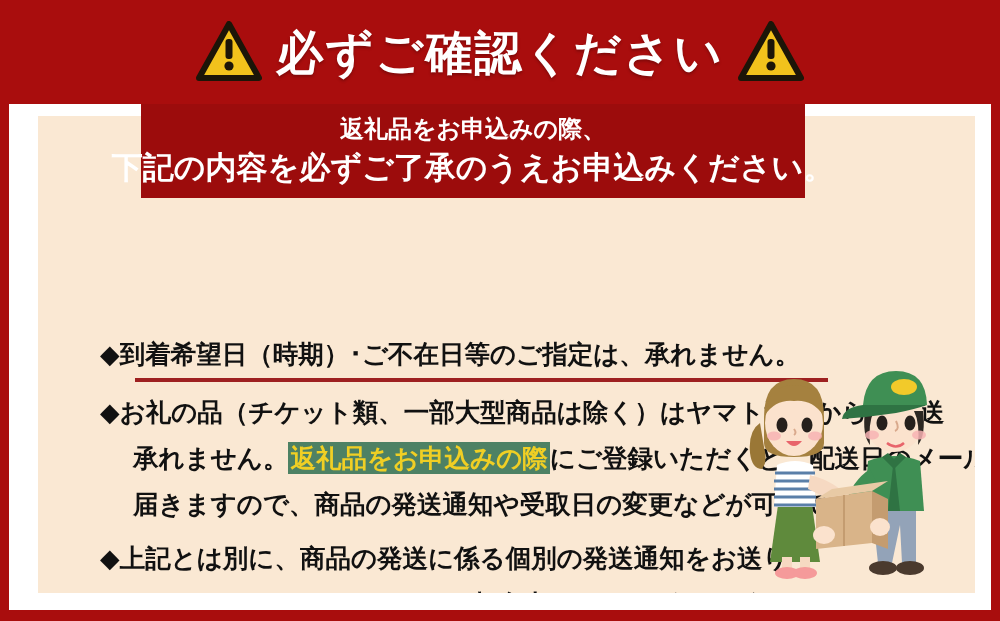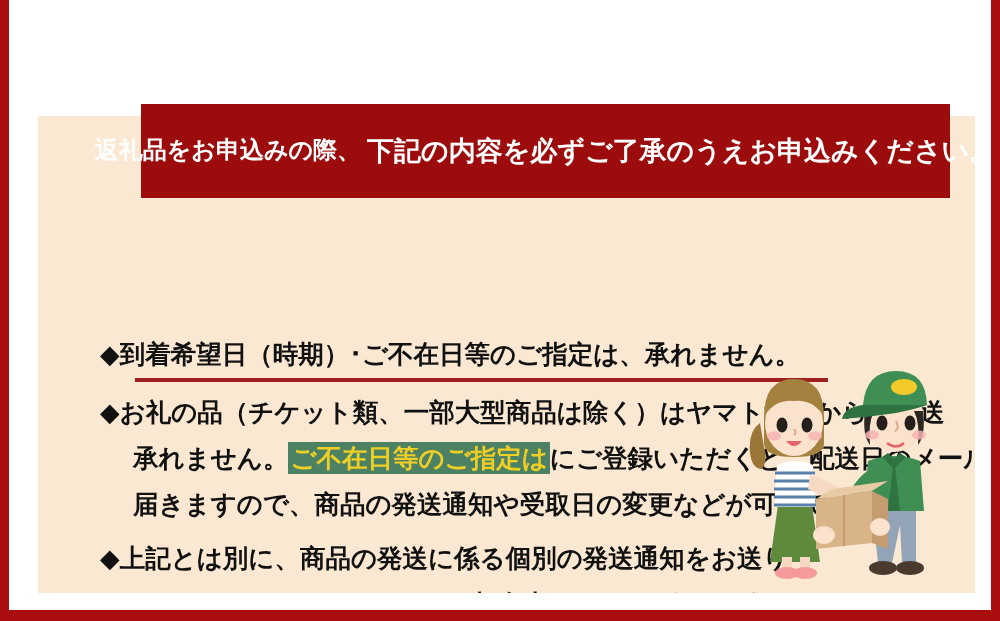--- a/index.html
+++ b/index.html
@@ -79,37 +79,37 @@
     background: #fae8d3;
     overflow: hidden;
     padding-left: 12px;
   }
 
   
   .subtitle-block {
     position: absolute;
     left: 141px;
     top: 104px;
-    width: 809px;
+    width: 664px;
     height: 94px;
     background: #9c0c0c;
     display: flex;
-    flex-direction: row;
+    flex-direction: column;
     align-items: center;
     justify-content: center;
     gap: 6px;
   }
   .subtitle-line {
     color: #ffffff;
     font-weight: bold;
     line-height: 1.15;
     white-space: nowrap;
   }
   .subtitle-line.l1 { font-size: 24px; }
-  .subtitle-line.l2 { font-size: 27px; }
+  .subtitle-line.l2 { font-size: 31px; }
 
   
   .body-wrap {
     position: absolute;
     left: 62px;
     top: 215px;
     width: 880px;
   }
   .bullet {
     position: relative;
@@ -158,21 +158,21 @@
 
     <div class="body-wrap">
 
       <div class="bullet">
         <span>◆</span><span>到着希望日（時期）･ご不在日等のご指定は、承れません。</span>
         <div class="rule"></div>
       </div>
 
       <div class="bullet" style="margin-top:12px;">
         <span>◆</span><span>お礼の品（チケット類、一部大型商品は除く）はヤマト運輸からの発送</span>
-        <span class="indent"><span>承れません。</span><span class="hl">ご不在日等のご指定は</span><span>にご登録いただくと、配送日のメールが</span></span>
+        <span class="indent"><span>承れません。</span><span class="hl">返礼品をお申込みの際</span><span>にご登録いただくと、配送日のメールが</span></span>
         <span class="indent">届きますので、商品の発送通知や受取日の変更などが可能です。</span>
       </div>
 
       <div class="bullet" style="margin-top:8px;">
         <span>◆</span><span>上記とは別に、商品の発送に係る個別の発送通知をお送り</span>
         <span class="indent">しておりますが、システムの都合上タイムラグがございます</span>
         
       </div>
 
     </div>
@@ -251,19 +251,32 @@
       <path d="M152 134 L168 142 L168 192 L152 186 Z" fill="#c49c70"></path>
       <path d="M96 142 L112 132 L168 124 L152 134 Z" fill="#e8caa5"></path>
       <line x1="124" y1="138" x2="124" y2="189" stroke="#c49c70" stroke-width="2"></line>
 
       <ellipse cx="104" cy="178" rx="11" ry="9" fill="#fbe2cd"></ellipse>
       <ellipse cx="160" cy="170" rx="10" ry="9" fill="#fbe2cd"></ellipse>
     </svg>
 
   </div>
 
+  <div class="header-band">
+    <svg class="warn-icon" viewBox="0 0 66 62">
+      <path d="M33 3 L63 57 L3 57 Z" fill="#f2c21c" stroke="#1c1508" stroke-width="6" stroke-linejoin="round"></path>
+      <rect x="29.5" y="18" width="7" height="20" rx="3" fill="#1c1508"></rect>
+      <circle cx="33" cy="45" r="4.6" fill="#1c1508"></circle>
+    </svg>
+    <div class="header-title">必ずご確認ください</div>
+    <svg class="warn-icon" viewBox="0 0 66 62">
+      <path d="M33 3 L63 57 L3 57 Z" fill="#f2c21c" stroke="#1c1508" stroke-width="6" stroke-linejoin="round"></path>
+      <rect x="29.5" y="18" width="7" height="20" rx="3" fill="#1c1508"></rect>
+      <circle cx="33" cy="45" r="4.6" fill="#1c1508"></circle>
+    </svg>
+  </div>
 
   <div class="subtitle-block">
     <div class="subtitle-line l1">返礼品をお申込みの際、</div>
     <div class="subtitle-line l2">下記の内容を必ずご了承のうえお申込みください。</div>
   </div>
 
 </div>
 
 </body></html>

